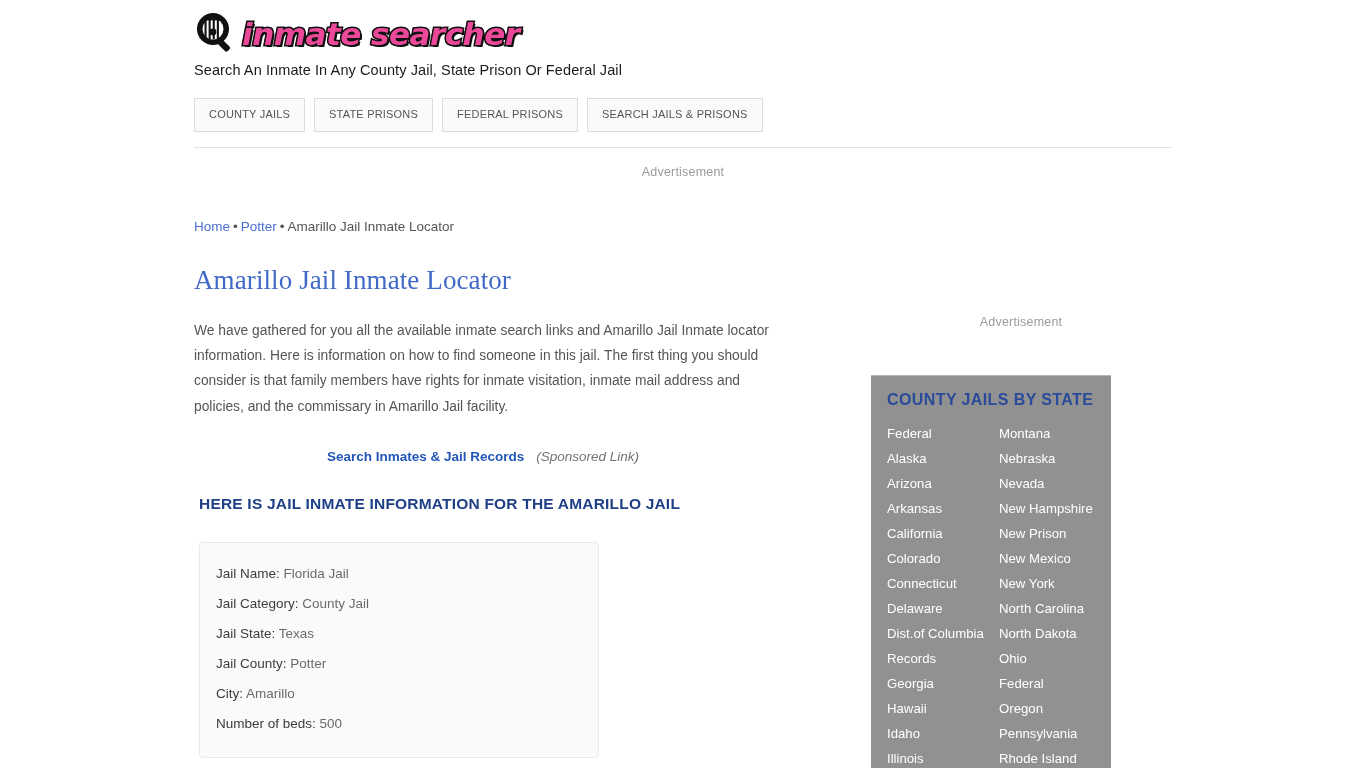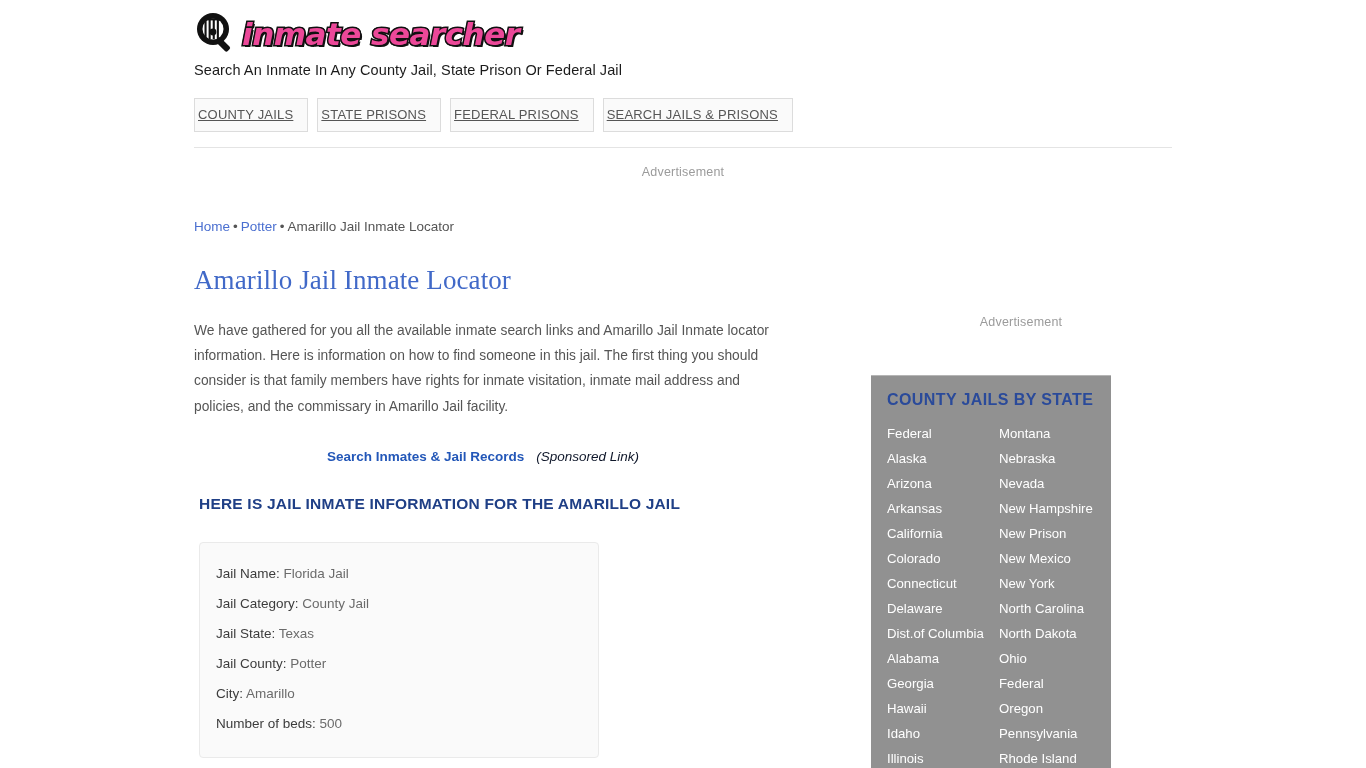--- a/index.html
+++ b/index.html
@@ -69,28 +69,27 @@
     position: absolute;
     left: 194px;
     top: 98px;
     display: flex;
     gap: 9px;
   }
   .nav-btn {
     border: 1px solid #dcdcdc;
     background: #fafafa;
     color: #565656;
-    font-size: 13px;
+    font-size: 11px;
     letter-spacing: 0.2px;
-    padding: 8px 14px 9px 3px;
+    padding: 8px 14px 9px 14px;
     line-height: 15px;
     white-space: nowrap;
     cursor: pointer;
     user-select: none;
-    text-decoration: underline;
   }
 
   .nav-divider {
     position: absolute;
     left: 194px;
     top: 147px;
     width: 978px;
     height: 1px;
     background: #e4e4e4;
   }
@@ -151,21 +150,21 @@
     width: 578px;
     font-size: 13.5px;
     white-space: nowrap;
   }
   .sponsored a {
     color: #2357b8;
     font-weight: bold;
     text-decoration: none;
   }
   .sponsored .note {
-    color: #0f172a;
+    color: #737373;
     font-style: italic;
     margin-left: 12px;
   }
 
   h2.section-title {
     font-size: 15.5px;
     font-weight: bold;
     color: #1f3f86;
     margin: 30px 0 0 5px;
     letter-spacing: 0.2px;
@@ -314,21 +313,21 @@
       <div class="state-col">
         <a class="state-link" href="#">Federal</a>
         <a class="state-link" href="#">Alaska</a>
         <a class="state-link" href="#">Arizona</a>
         <a class="state-link" href="#">Arkansas</a>
         <a class="state-link" href="#">California</a>
         <a class="state-link" href="#">Colorado</a>
         <a class="state-link" href="#">Connecticut</a>
         <a class="state-link" href="#">Delaware</a>
         <a class="state-link" href="#">Dist.of Columbia</a>
-        <a class="state-link" href="#">Alabama</a>
+        <a class="state-link" href="#">Records</a>
         <a class="state-link" href="#">Georgia</a>
         <a class="state-link" href="#">Hawaii</a>
         <a class="state-link" href="#">Idaho</a>
         <a class="state-link" href="#">Illinois</a>
       </div>
       <div class="state-col">
         <a class="state-link" href="#">Montana</a>
         <a class="state-link" href="#">Nebraska</a>
         <a class="state-link" href="#">Nevada</a>
         <a class="state-link" href="#">New Hampshire</a>

